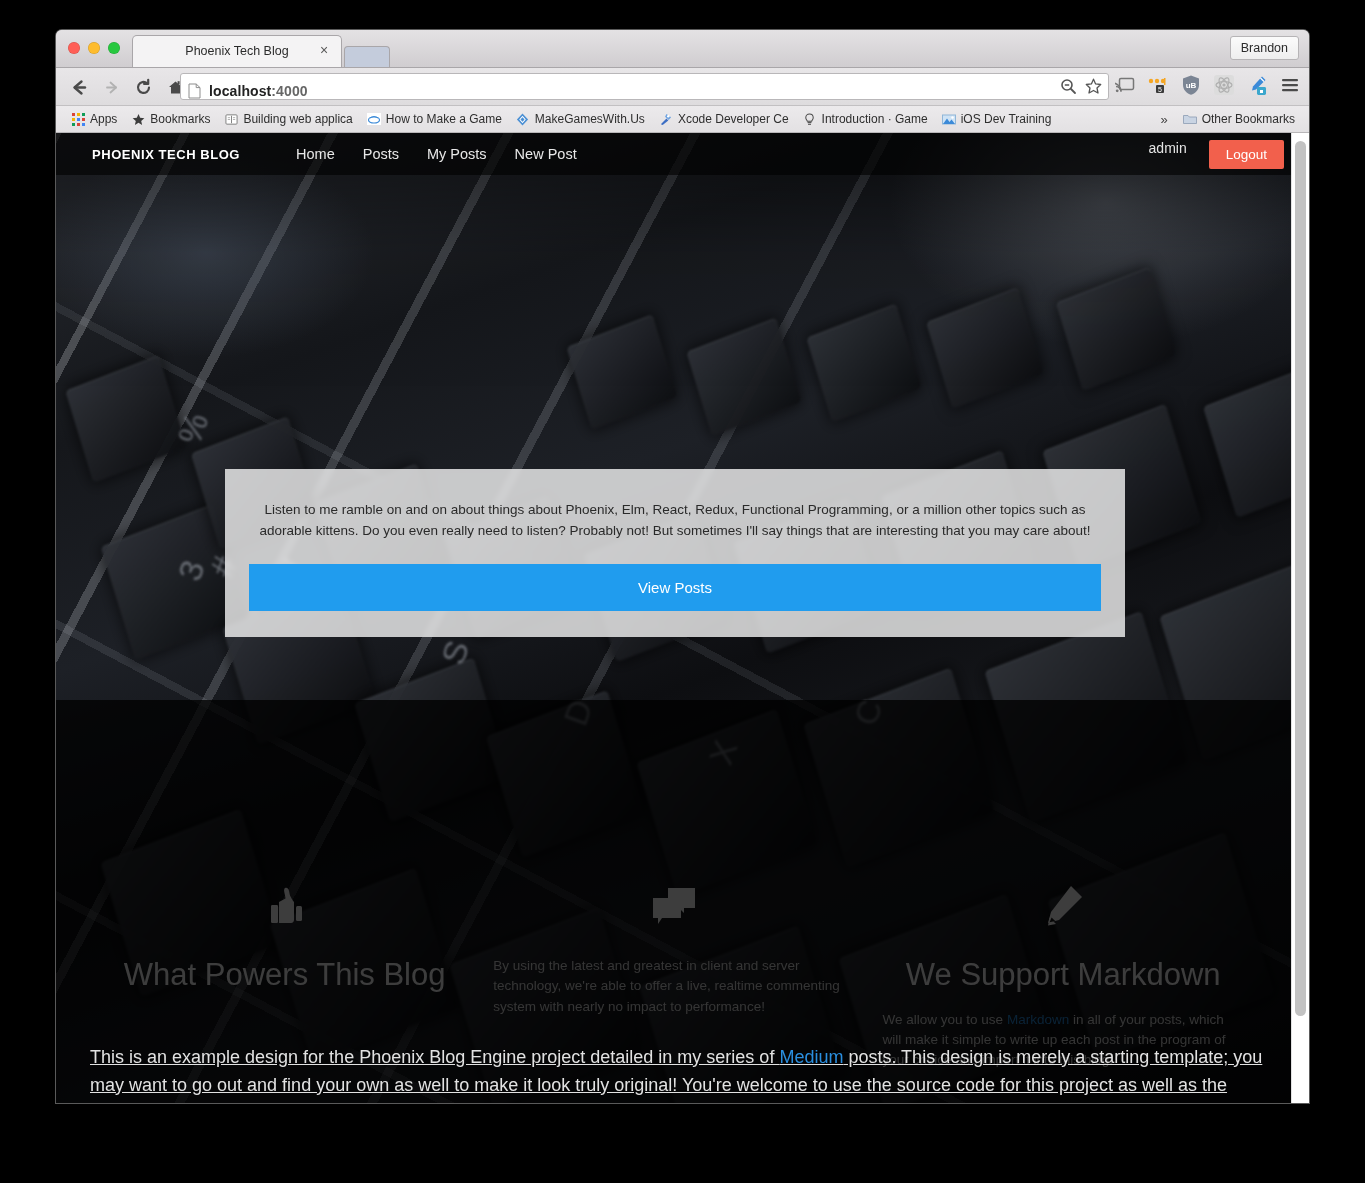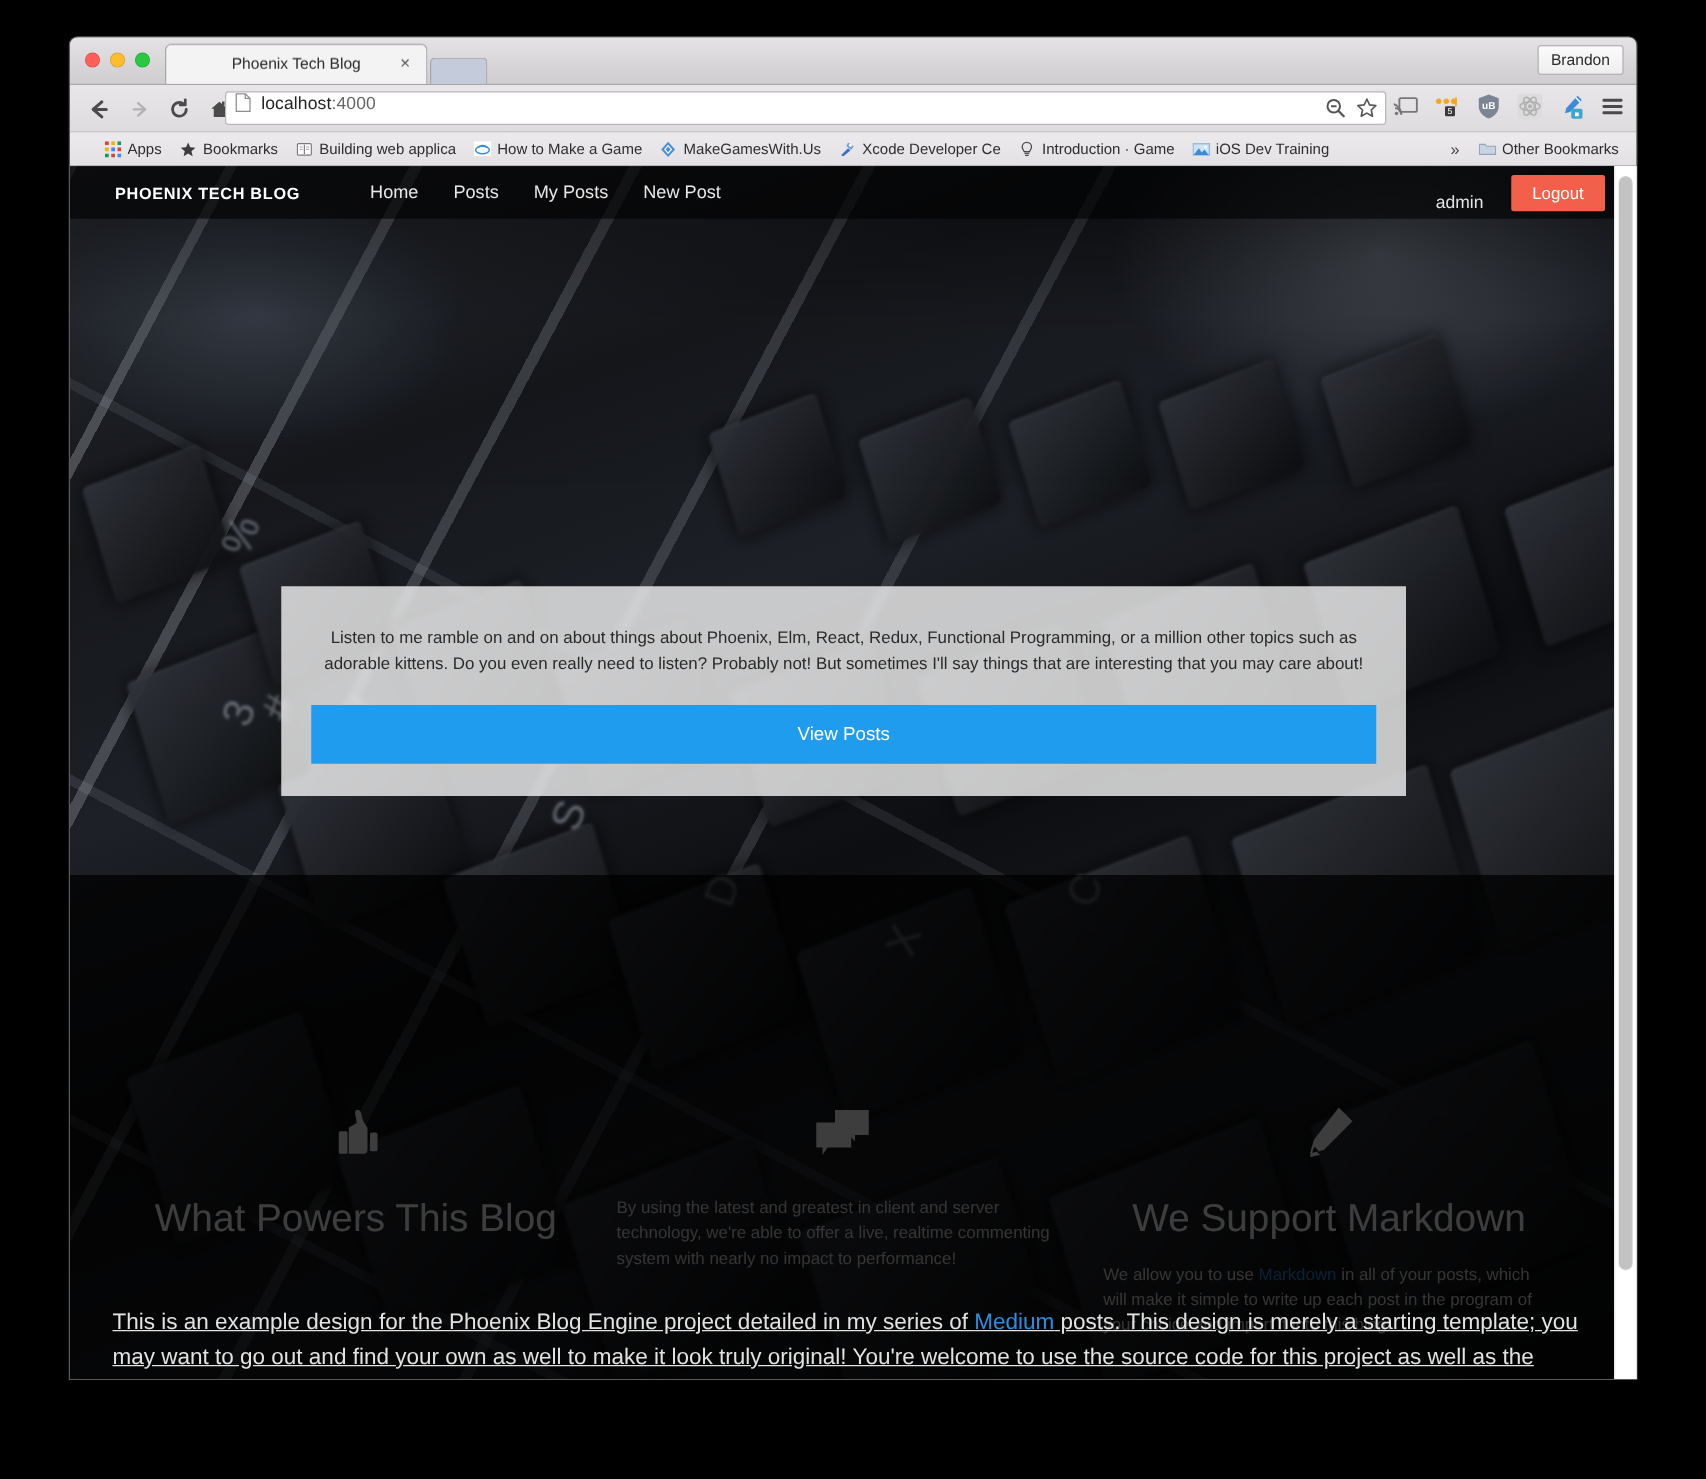--- a/index.html
+++ b/index.html
@@ -128,21 +128,22 @@
   .omnibox {
     position: absolute;
     left: 124px;
     top: 5px;
     right: 200px;
     height: 25px;
     background: #ffffff;
     border: 1px solid #b9b7b9;
     border-radius: 3px;
     display: flex;
-    align-items: flex-start;
+    align-items: flex-end;
+    font-weight: bold;
   }
   .omnibox .page-ico {
     margin-left: 7px;
     width: 13px; height: 16px;
     flex: 0 0 auto;
   }
   .url-text {
     margin-left: 8px;
     font-size: 14px;
     color: #222;
@@ -169,21 +170,21 @@
   .ext-icon { width: 22px; height: 26px; display:flex; align-items:center; justify-content:center; }
 
   
   .bookmarks {
     position: relative;
     height: 27px;
     background: linear-gradient(to bottom,#eceaec,#e3e1e3);
     border-bottom: 1px solid #b8b6b8;
     display: flex;
     align-items: center;
-    padding-left: 20px;
+    padding-left: 8px;
     box-sizing: border-box;
     overflow: hidden;
     text-align: right;
   }
   .bm {
     display: flex;
     align-items: center;
     gap: 5px;
     font-size: 12px;
     color: #2e2e2e;
@@ -288,21 +289,21 @@
   .navlink {
     color: #e8e8e8;
     font-size: 14.5px;
     padding: 0 14px;
     text-decoration: none;
     white-space: nowrap;
   }
   .nav-right {
     margin-left: auto;
     display: flex;
-    align-items: flex-end;
+    align-items: flex-start;
     padding-right: 8px;
   }
   .nav-user {
     color: #e4e4e4;
     font-size: 14px;
     margin-right: 22px;
   }
   .logout-btn {
     background: #f2604c;
     color: #fff;

